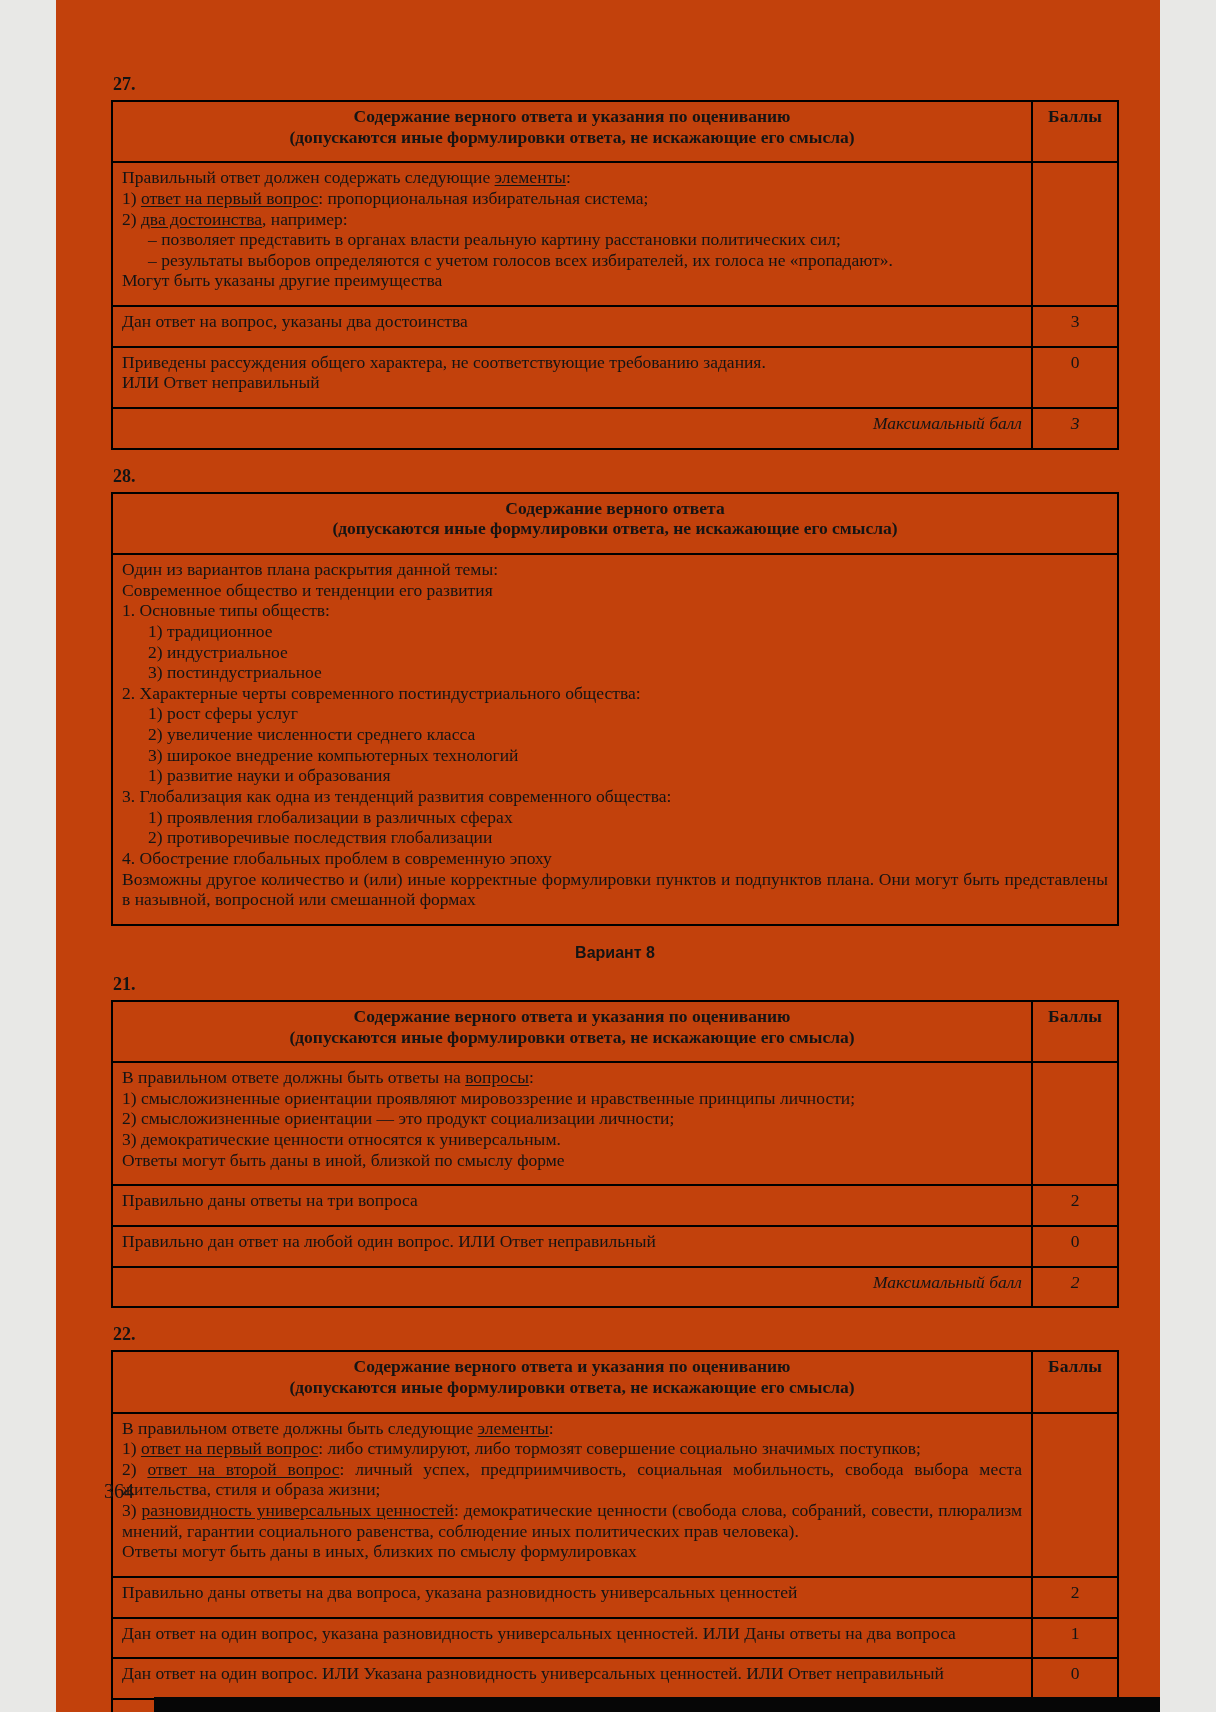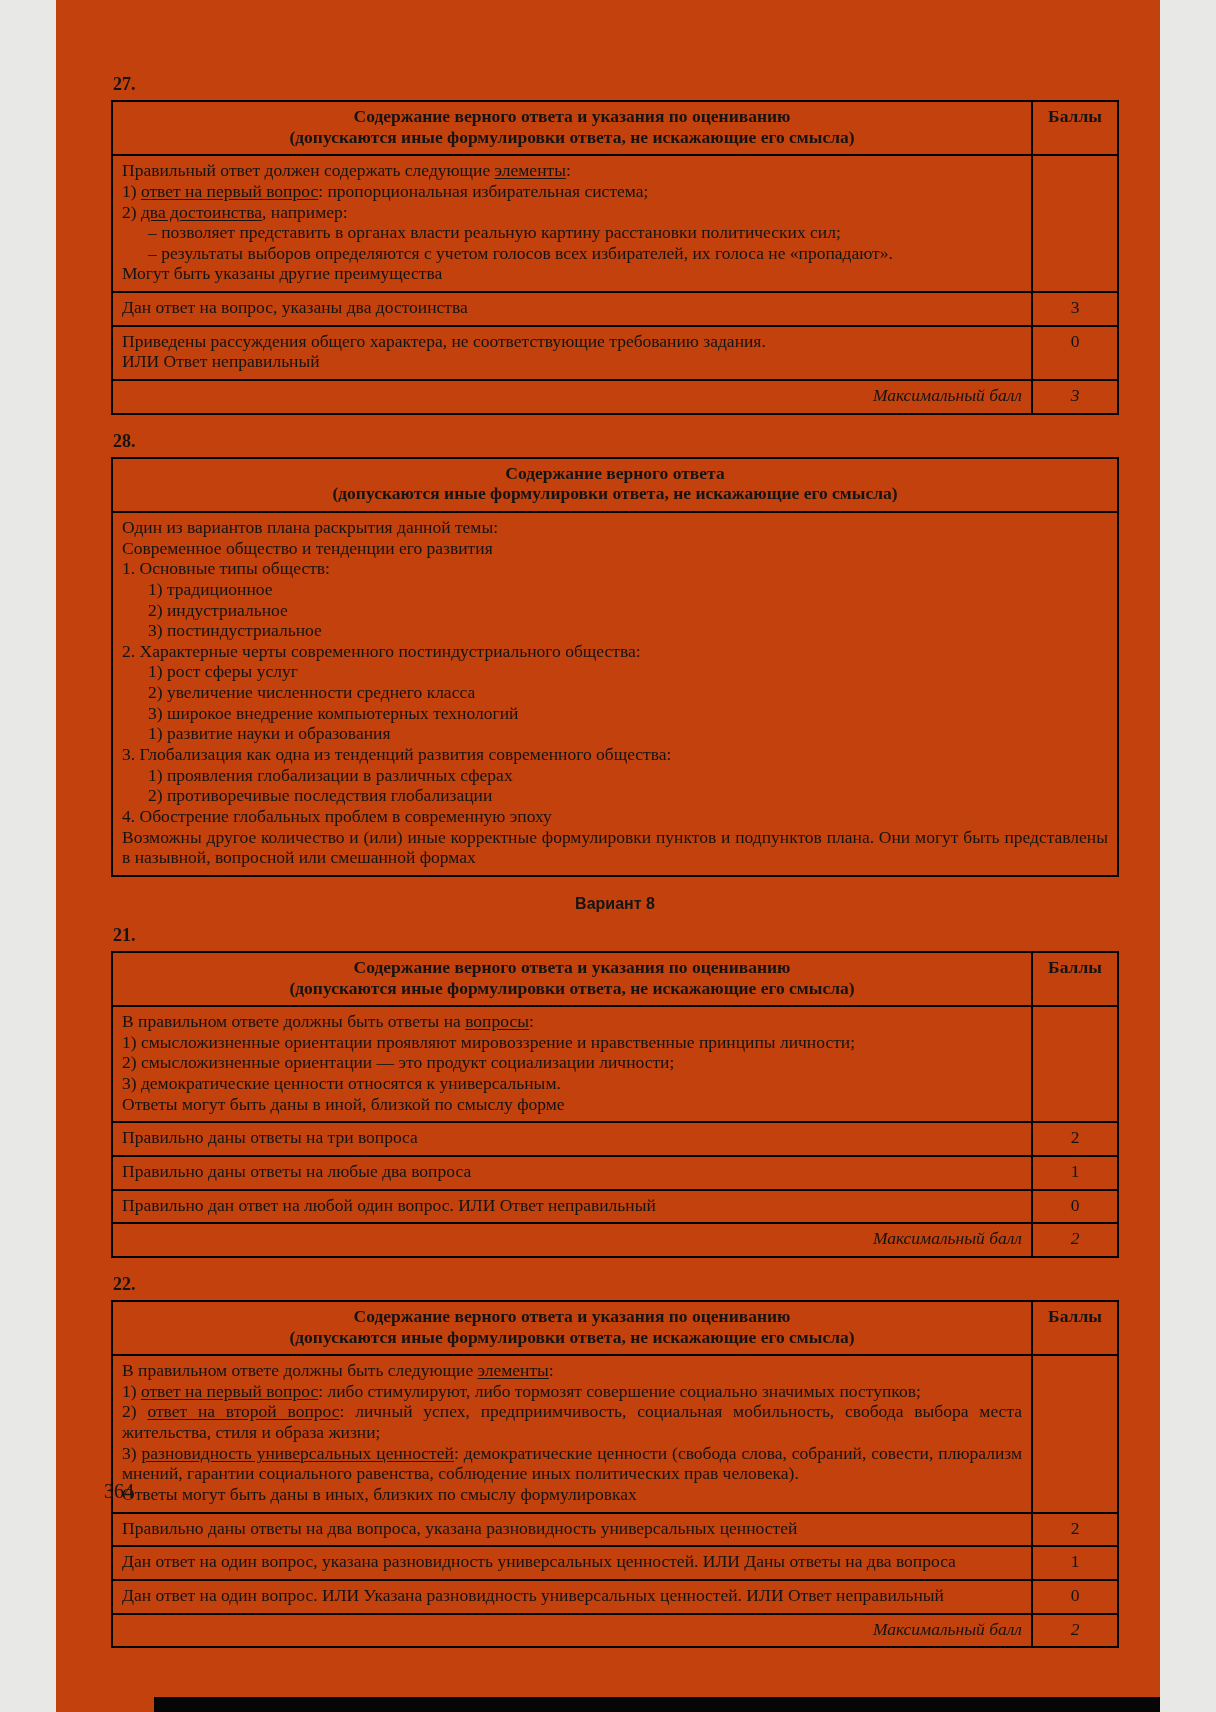--- a/index.html
+++ b/index.html
@@ -27,21 +27,21 @@
   .task { margin-bottom: 16px; }
   table.anskey {
     border-collapse: collapse;
     width: 100%;
     font-size: 17.5px;
     line-height: 1.18;
     table-layout: fixed;
   }
   table.anskey th, table.anskey td {
     border: 2px solid #000;
-    padding: 4px 9px 7px 9px;
+    padding: 4px 9px 14px 9px;
     vertical-align: top;
   }
   col.score-w { width: 86px; }
   th.hdr { text-align: center; font-weight: normal; }
   .hdr-main { font-weight: bold; }
   .hdr-sub { font-weight: bold; }
   th.points { font-weight: bold; text-align: center; vertical-align: middle; }
   td.body-cell { text-align: justify; }
   .line { text-align: justify; }
   .line.ind { padding-left: 26px; }
@@ -186,26 +186,20 @@
             <td class="score-cell"></td>
           </tr>
           <tr>
             <td>
                 <div class="line">Правильно даны ответы на три вопроса</div>
               </td>
             <td class="score-cell">2</td>
           </tr>
           <tr>
             <td>
-                <div class="line">Правильно даны ответы на любые два вопроса</div>
-              </td>
-            <td class="score-cell">1</td>
-          </tr>
-          <tr>
-            <td>
                 <div class="line">Правильно дан ответ на любой один вопрос. ИЛИ Ответ неправильный</div>
               </td>
             <td class="score-cell">0</td>
           </tr>
           <tr>
             <td class="maxlbl">Максимальный балл</td>
             <td class="max-val">2</td>
           </tr>
         </tbody>
       </table>

